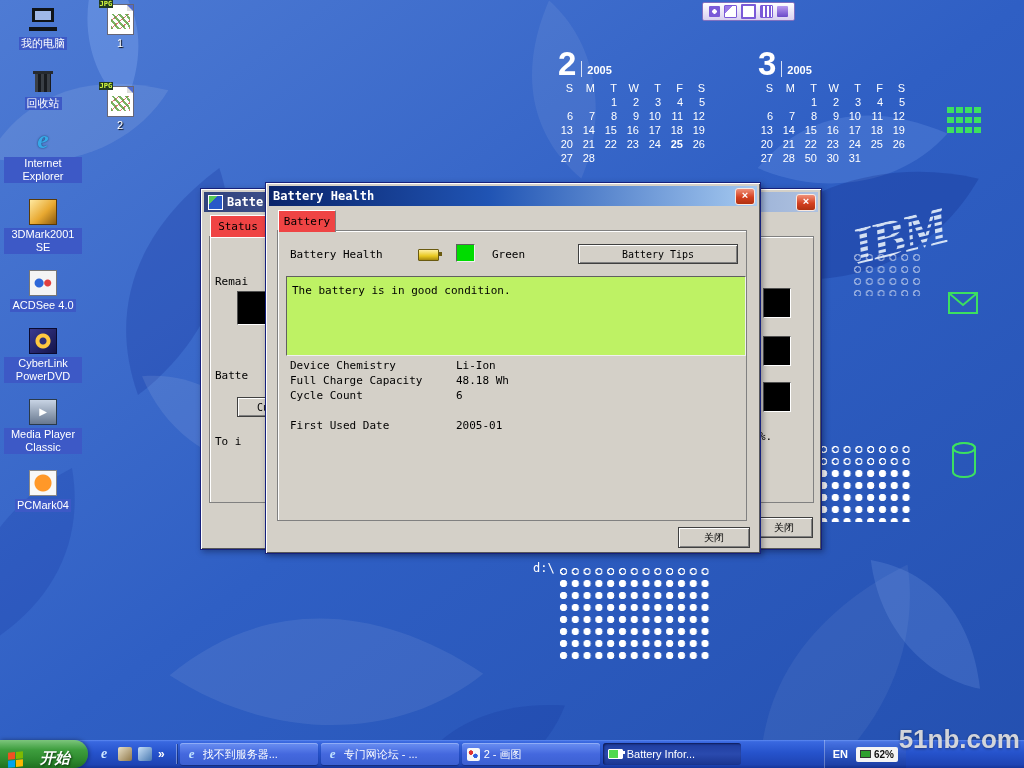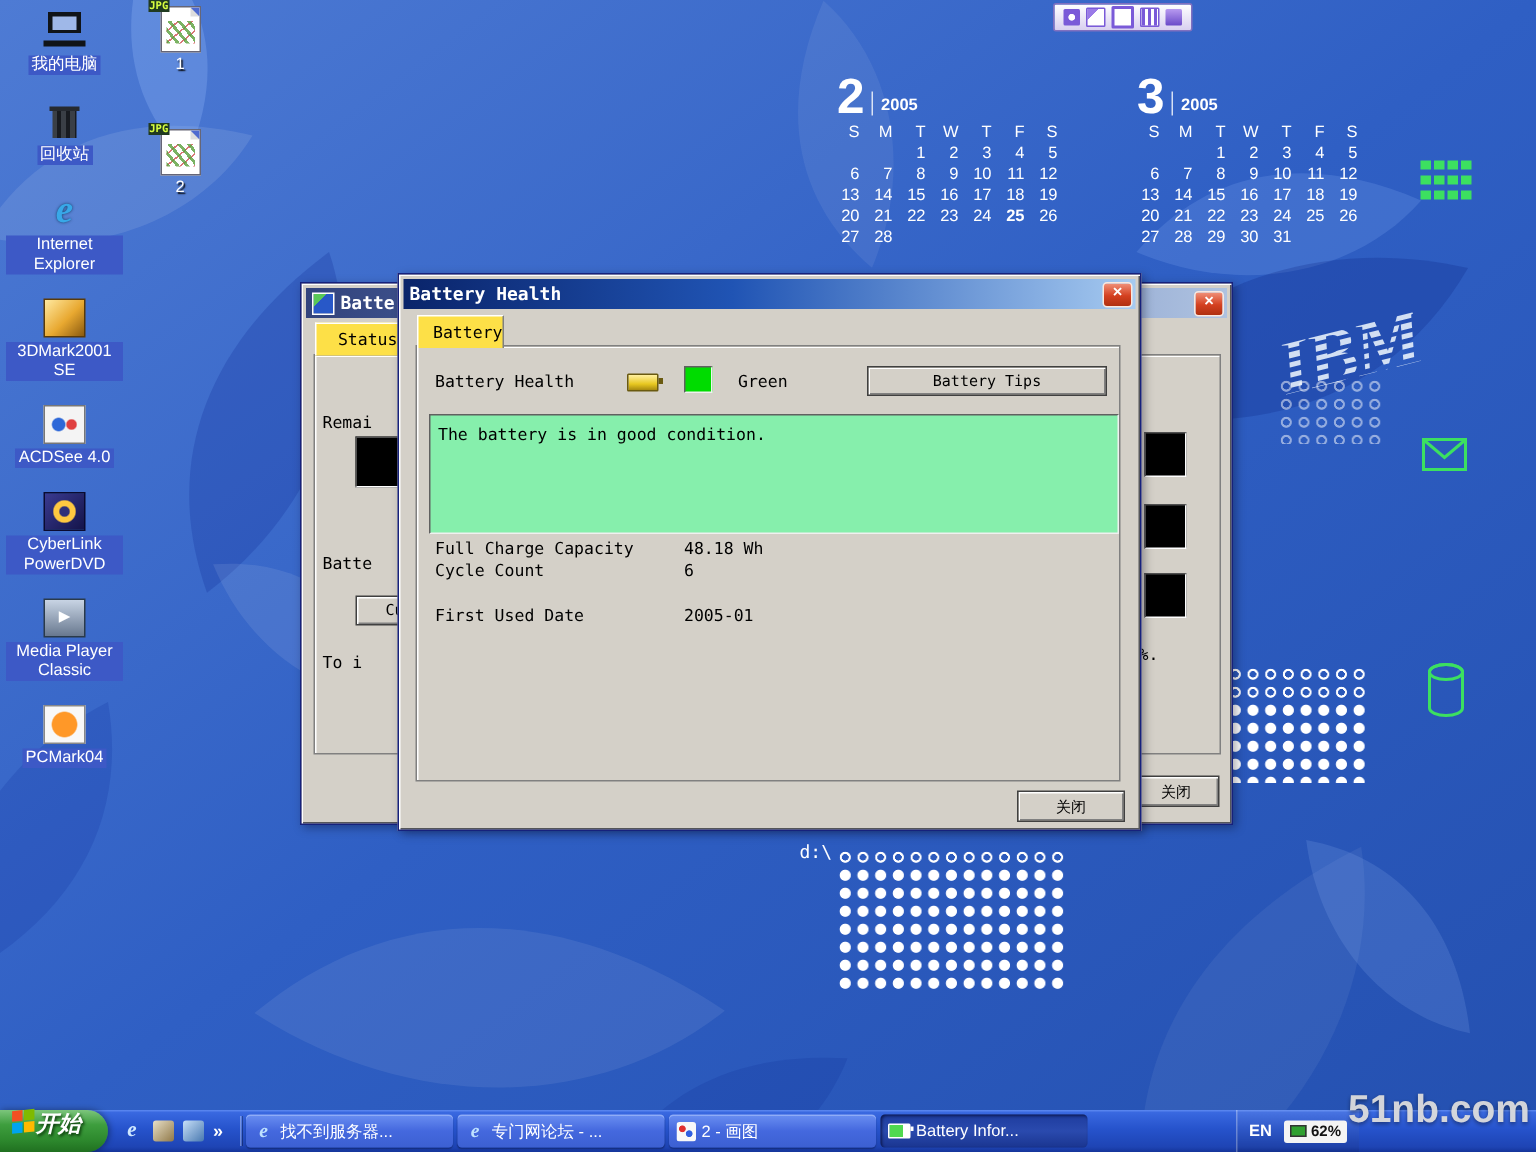--- a/index.html
+++ b/index.html
@@ -88,46 +88,46 @@
   .win{position:absolute;background:#D4D0C8;border:1px solid #16217C;
     box-shadow:inset 1px 1px 0 #fff,inset -1px -1px 0 #55565A,2px 2px 6px rgba(0,0,20,.35);}
   .tbar{position:absolute;left:3px;right:3px;top:3px;height:20px;display:flex;align-items:center;gap:4px;
     padding:0 2px 0 4px;color:#fff;font:bold 12px "DejaVu Sans Mono","Liberation Mono",monospace;cursor:default;}
   .tbar.active{background:linear-gradient(90deg,#0A246A 0%,#2054B4 45%,#A6CAF0 100%);}
   .tbar.inactive{background:linear-gradient(90deg,#32437C 0%,#5A74B4 45%,#AEC2E0 100%);}
   .xbtn{margin-left:auto;width:18px;height:15px;border-radius:3px;cursor:pointer;
     background:linear-gradient(180deg,#F09078,#D44020 55%,#B03010);border:1px solid #F8E8E0;
     color:#fff;font:bold 11px "Liberation Sans",sans-serif;line-height:13px;text-align:center;}
   .appicon{width:13px;height:13px;background:linear-gradient(135deg,#58C858 0 6px,#2858C8 6px);border:1px solid #fff;}
-  .tab{position:absolute;background:#fde047;border:1px solid #808080;border-bottom:none;
+  .tab{position:absolute;background:#ef4444;border:1px solid #808080;border-bottom:none;
     border-top:1px solid #fff;border-left:1px solid #fff;z-index:2;
-    font:11px "DejaVu Sans Mono",monospace;text-align:right;line-height:21px;cursor:pointer;}
+    font:11px "DejaVu Sans Mono",monospace;text-align:center;line-height:21px;cursor:pointer;}
   .panel{position:absolute;border:1px solid #808080;box-shadow:inset 1px 1px 0 #fff;background:transparent;}
   .mono{font:11px "DejaVu Sans Mono","Liberation Mono",monospace;color:#000;}
   .frag{position:absolute;white-space:nowrap;}
   .btn95{position:absolute;background:#D4D0C8;border:1px solid #404040;
     box-shadow:inset 1px 1px 0 #fff,inset -1px -1px 0 #808080;
     font:10px "DejaVu Sans Mono",monospace;color:#000;text-align:center;cursor:pointer;padding:0;}
-  .sunken{background:#86efac;border:1px solid;border-color:#606060 #F0F0F0 #F0F0F0 #606060;}
+  .sunken{background:#bef264;border:1px solid;border-color:#606060 #F0F0F0 #F0F0F0 #606060;}
   .gauge{position:absolute;background:#000;border:1px solid;border-color:#505050 #fff #fff #505050;}
   .batt-small{position:absolute;width:19px;height:10px;border-radius:1px;border:1px solid #6A5A10;
     background:linear-gradient(180deg,#FFF0A0,#E8C820 60%,#A88A10);}
   .batt-small::after{content:'';position:absolute;right:-4px;top:2px;width:3px;height:4px;background:#6A5A10;}
   .swatch{position:absolute;width:17px;height:16px;background:#00DC00;border:1px solid;border-color:#606060 #F0F0F0 #F0F0F0 #606060;}
   #bg-win{left:200px;top:188px;width:620px;height:360px;z-index:10;}
   #bh-win{left:265px;top:182px;width:494px;height:370px;z-index:20;}
   .frow{display:flex;height:15px;}
   .frow span{font:11px "DejaVu Sans Mono",monospace;color:#000;}
   .flab{width:166px;}
   .gap{margin-top:15px;}
 
   
   #taskbar{position:absolute;left:0;right:0;bottom:0;height:28px;z-index:40;display:flex;align-items:center;
     background:linear-gradient(180deg,#5F8BF2 0%,#3968E0 6%,#2653CC 45%,#1E44B4 88%,#15359A 100%);}
-  #start-btn{height:28px;display:flex;align-items:flex-start;gap:0;padding:0 18px 0 8px;cursor:pointer;
+  #start-btn{height:28px;display:flex;align-items:flex-end;gap:16px;padding:0 18px 0 8px;cursor:pointer;
     background:linear-gradient(180deg,#7CC57C 0%,#3E9E3E 35%,#2E8A2E 70%,#207020 100%);
     border-radius:0 14px 14px 0;box-shadow:1px 0 4px rgba(0,0,0,.4);
     color:#fff;font:italic bold 15px "Liberation Sans",sans-serif;text-shadow:1px 1px 2px #0A380A;}
   .win-flag{width:16px;height:16px;display:grid;grid-template:7px 7px / 7px 7px;gap:1px;transform:rotate(-6deg) skewX(-6deg);}
   .win-flag i{display:block;}
   .win-flag i:nth-child(1){background:#F25022;}.win-flag i:nth-child(2){background:#7FBA00;}
   .win-flag i:nth-child(3){background:#00A4EF;}.win-flag i:nth-child(4){background:#FFB900;}
   #quick-launch{display:flex;align-items:center;gap:6px;padding:0 8px;height:100%;}
   .qicon{display:flex;align-items:center;justify-content:center;cursor:pointer;}
   .q-ie{color:#CFE8FF;font:italic bold 14px "Liberation Serif",serif;width:16px;height:16px;}
@@ -285,21 +285,21 @@
         <span class="cd">19</span>
         <span class="cd">20</span>
         <span class="cd">21</span>
         <span class="cd">22</span>
         <span class="cd">23</span>
         <span class="cd">24</span>
         <span class="cd">25</span>
         <span class="cd">26</span>
         <span class="cd">27</span>
         <span class="cd">28</span>
-        <span class="cd">29</span>
+        <span class="cd">50</span>
         <span class="cd">30</span>
         <span class="cd">31</span>
         <span class="cd"></span>
         <span class="cd"></span>
       </div>
   </div>
 
   <div id="ibm-logo">IBM</div>
   <div class="green-ico" id="icon-keypad">
     <svg width="36" height="30">
@@ -429,20 +429,24 @@
       <span class="mono frag" style="left:12px;top:17px">Battery Health</span>
       <span class="batt-small" style="left:140px;top:18px"></span>
       <span class="swatch" style="left:178px;top:13px"></span>
       <span class="mono frag" style="left:214px;top:17px">Green</span>
       <button class="btn95" style="left:300px;top:13px;width:160px;height:20px">Battery Tips</button>
       <div class="sunken" style="position:absolute;left:8px;top:45px;width:448px;height:72px;padding:3px 5px">
         <span class="mono">The battery is in good condition.</span>
       </div>
       <div id="bh-fields" style="position:absolute;left:12px;top:128px;width:446px">
           <div class="frow">
+            <span class="flab">Device Chemistry</span>
+            <span class="fval">Li-Ion</span>
+          </div>
+          <div class="frow">
             <span class="flab">Full Charge Capacity</span>
             <span class="fval">48.18 Wh</span>
           </div>
           <div class="frow">
             <span class="flab">Cycle Count</span>
             <span class="fval">6</span>
           </div>
           <div class="frow gap">
             <span class="flab">First Used Date</span>
             <span class="fval">2005-01</span>

